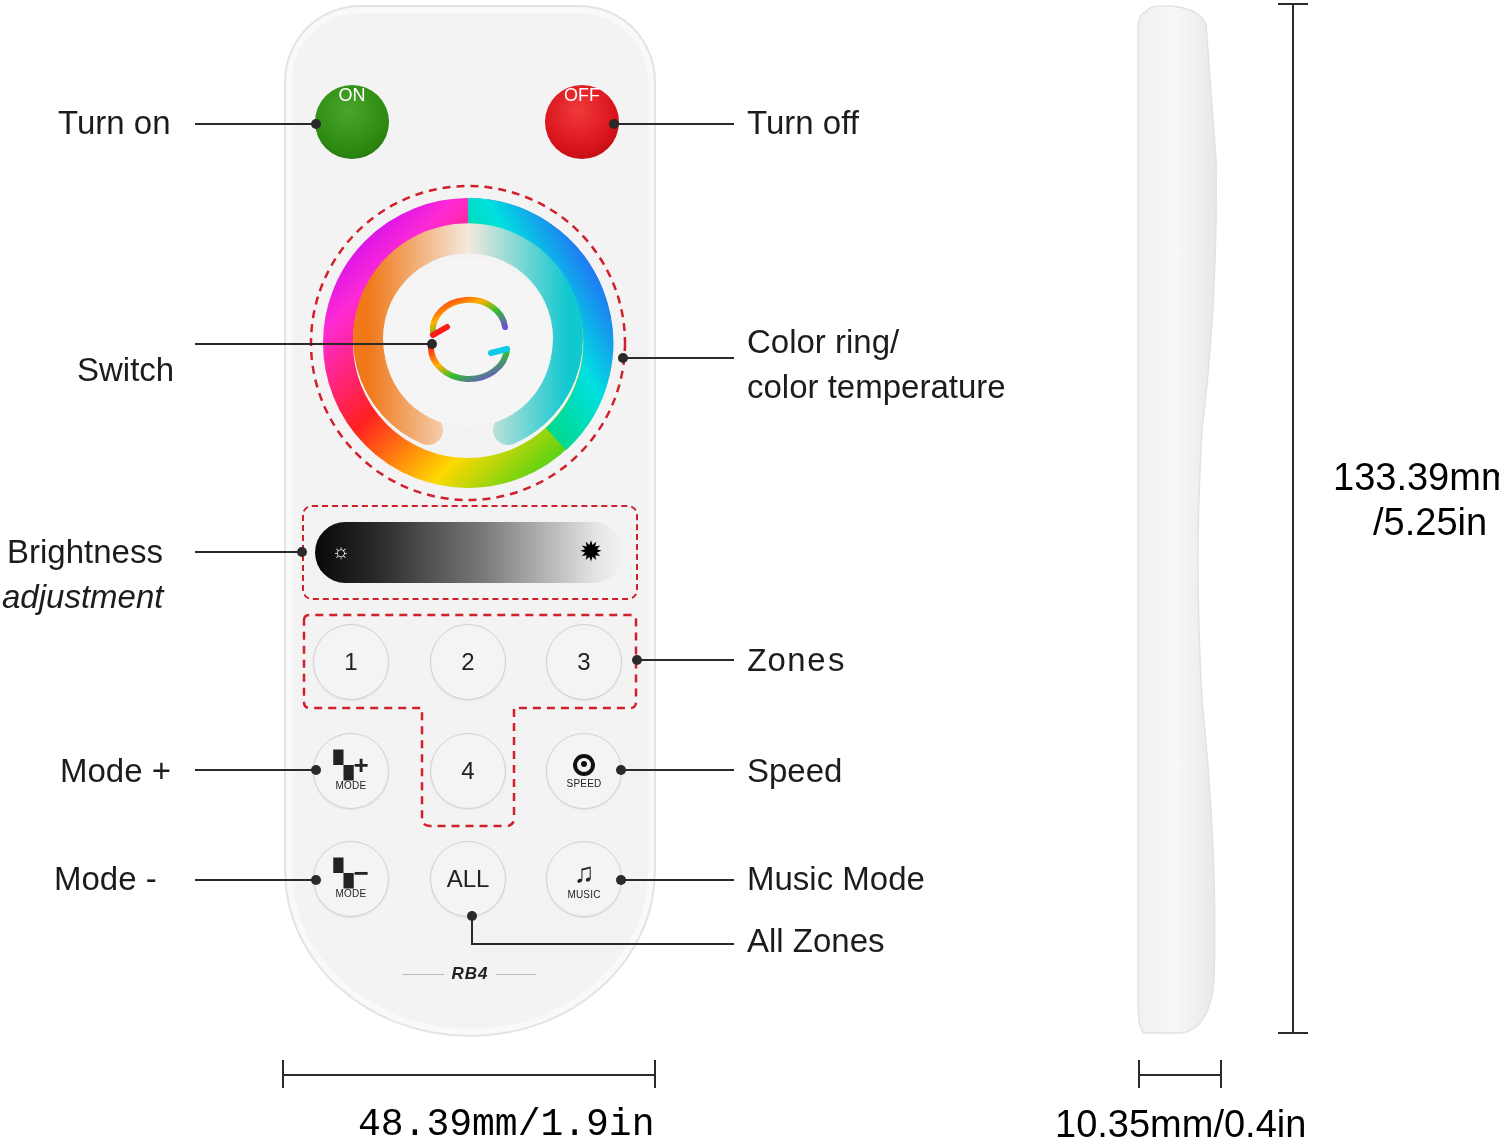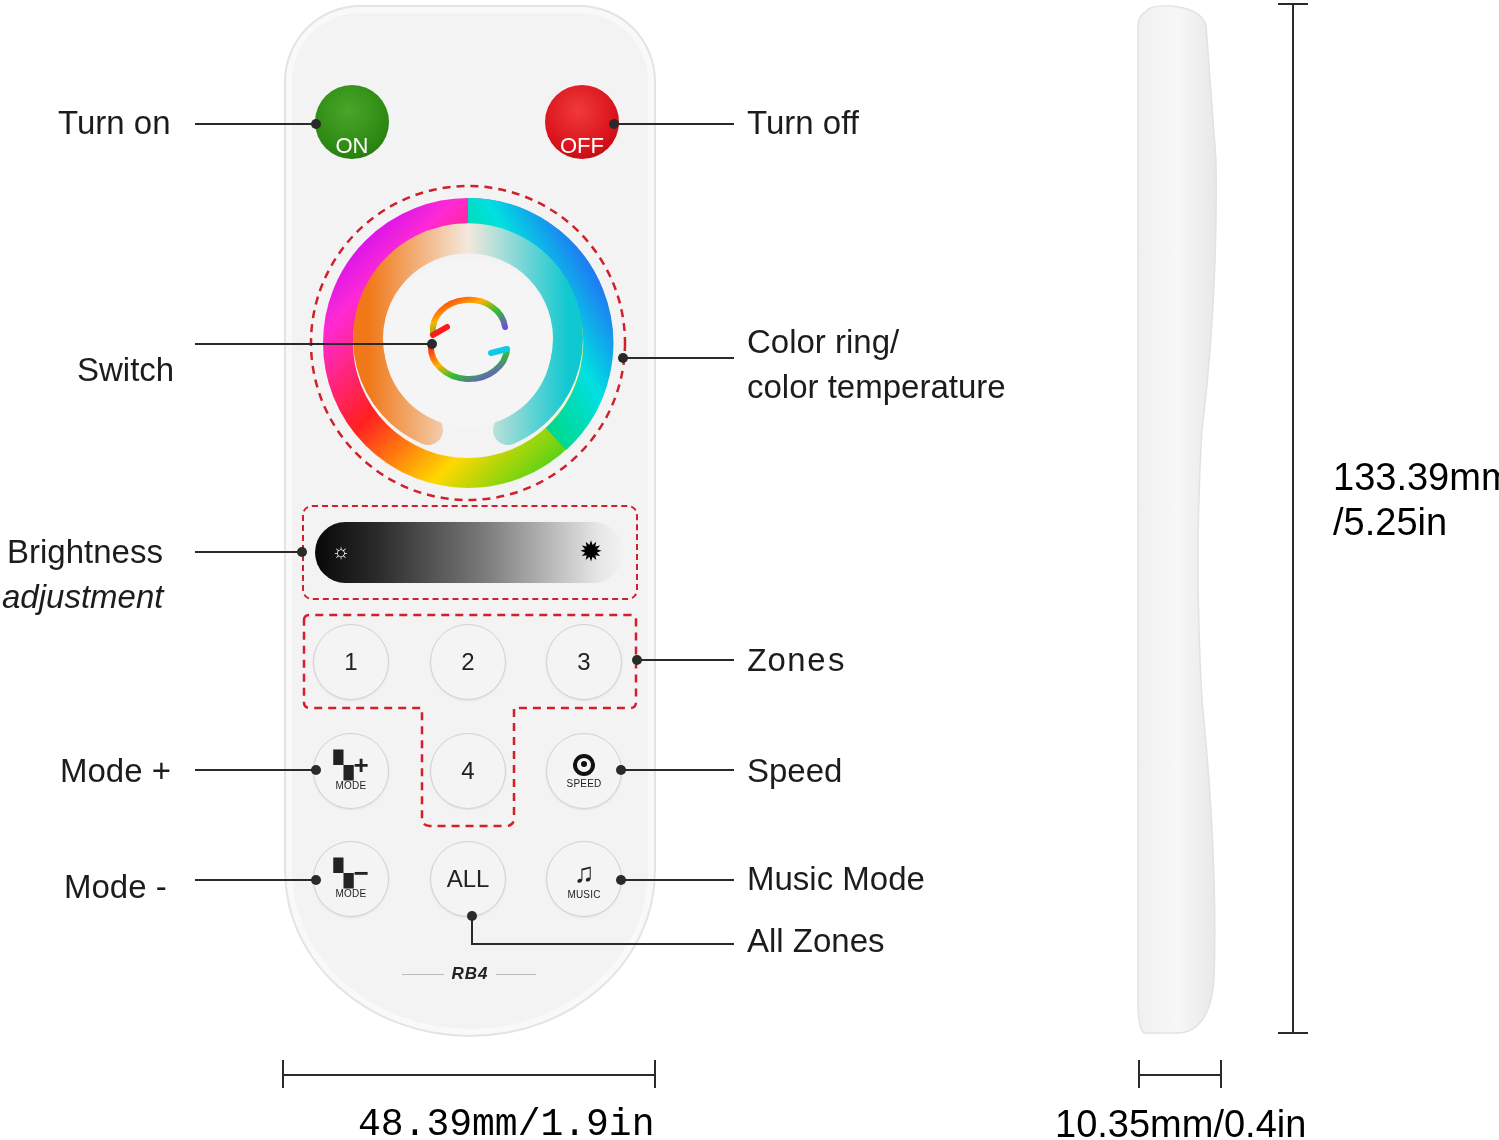--- a/index.html
+++ b/index.html
@@ -9,22 +9,22 @@
   .label { position:absolute; font-size:33px; line-height:44px; color:#1c1c1c; white-space:nowrap; }
   .remote { position:absolute; left:284px; top:5px; width:372px; height:1032px;
             border-radius:78px 78px 190px 190px / 78px 78px 170px 170px;
             background:#f3f3f3; border:2px solid #e4e4e4; box-sizing:border-box;
             box-shadow: inset 0 0 0 6px #f9f9f9; }
   .btn { position:absolute; border-radius:50%; background:#f4f4f4; border:1.5px solid #d2d2d2;
          box-sizing:border-box; display:flex; flex-direction:column; align-items:center; justify-content:center;
          color:#222; box-shadow: 0 1px 2px rgba(0,0,0,0.08); }
   .btn .num { font-size:24px; }
   .btn .small { font-size:10px; margin-top:2px; letter-spacing:0.2px; }
-  .power { position:absolute; width:74px; height:74px; border-radius:50%; display:flex; align-items:flex-end;
-           justify-content:center; color:#fff; font-size:22px; }
+  .power { position:absolute; width:74px; height:74px; border-radius:50%; display:flex; align-items:flex-start;
+           justify-content:center; color:#fff; font-size:18px; }
   .line { position:absolute; background:#2a2a2a; }
   .dot { position:absolute; width:10px; height:10px; border-radius:50%; background:#2a2a2a; margin:-5px 0 0 -5px; }
   .dash-box { position:absolute; border:2.5px dashed #d0202b; box-sizing:border-box; }
   .dim { position:absolute; background:#2a2a2a; }
   .dimtext { position:absolute; font-size:38px; color:#000000; white-space:nowrap; }
 </style>
 </head>
 <body>
 
 <div class="remote"></div>
@@ -157,21 +157,21 @@
 <div class="dot" style="left:637px;top:660px;"></div>
 
 <div class="label" style="left:60px;top:749px;">Mode +</div>
 <div class="line" style="left:195px;top:769px;width:120px;height:2px;"></div>
 <div class="dot" style="left:316px;top:770px;"></div>
 
 <div class="label" style="left:747px;top:749px;">Speed</div>
 <div class="line" style="left:621px;top:769px;width:113px;height:2px;"></div>
 <div class="dot" style="left:621px;top:770px;"></div>
 
-<div class="label" style="left:64px;top:857px;margin-top:8px;">Mode -</div>
+<div class="label" style="left:54px;top:857px;">Mode -</div>
 <div class="line" style="left:195px;top:879px;width:120px;height:2px;"></div>
 <div class="dot" style="left:316px;top:880px;"></div>
 
 <div class="label" style="left:747px;top:857px;">Music Mode</div>
 <div class="line" style="left:621px;top:879px;width:113px;height:2px;"></div>
 <div class="dot" style="left:621px;top:880px;"></div>
 
 <div class="label" style="left:747px;top:919px;">All Zones</div>
 <div class="line" style="left:471px;top:916px;width:2px;height:29px;"></div>
 <div class="line" style="left:471px;top:943px;width:263px;height:2px;"></div>
@@ -195,13 +195,13 @@
 
 <div class="dim" style="left:1139px;top:1074px;width:82px;height:2px;"></div>
 <div class="dim" style="left:1138px;top:1060px;width:2px;height:28px;"></div>
 <div class="dim" style="left:1220px;top:1060px;width:2px;height:28px;"></div>
 <div class="dimtext" style="left:1055px;top:1103px;">10.35mm/0.4in</div>
 
 <div class="dim" style="left:1292px;top:4px;width:2px;height:1029px;"></div>
 <div class="dim" style="left:1278px;top:3px;width:30px;height:2px;"></div>
 <div class="dim" style="left:1278px;top:1032px;width:30px;height:2px;"></div>
 <div class="dimtext" style="left:1333px;top:456px;">133.39mm</div>
-<div class="dimtext" style="left:1333px;top:501px;">/5.25in</div>
+<div class="dimtext" style="left:1373px;top:501px;">/5.25in</div>
 
 </body></html>

